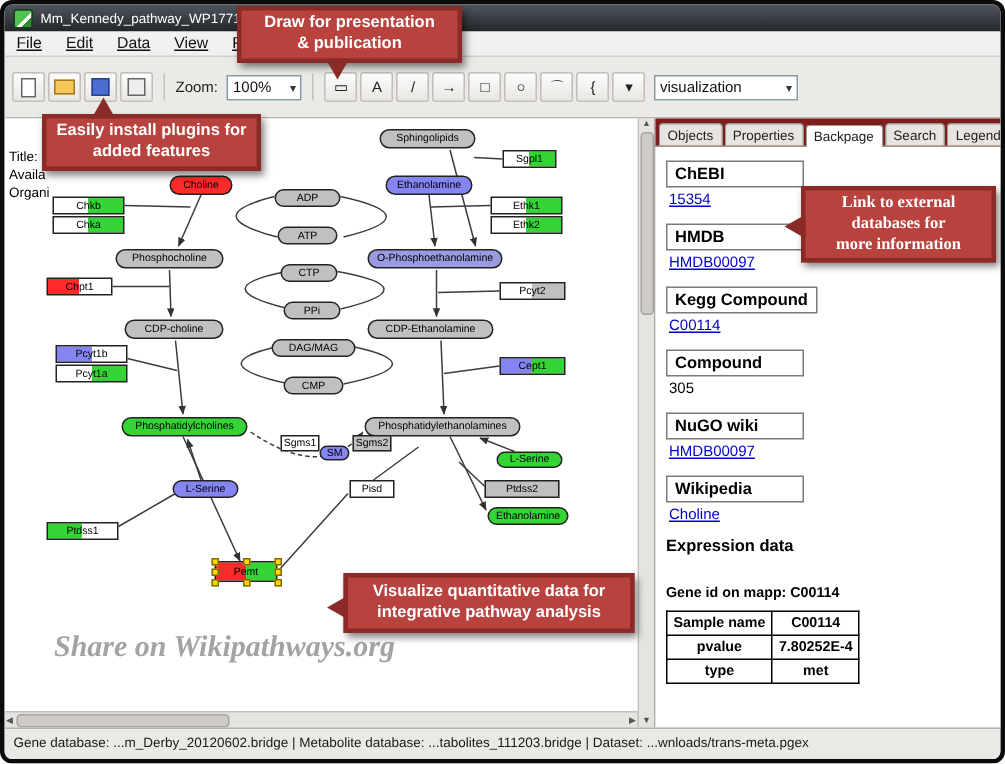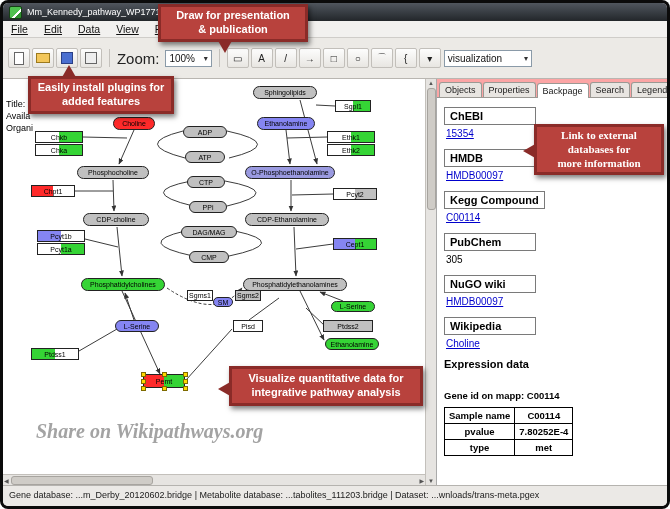--- a/index.html
+++ b/index.html
@@ -9,42 +9,42 @@
   .titlebar{height:18px;flex:0 0 18px;background:linear-gradient(#50565e,#22262a);color:#fff;font-size:9px;display:flex;align-items:center;gap:5px;padding:0 6px;}
   .app-icon{width:11px;height:11px;border-radius:2px;background:linear-gradient(135deg,#4fc24f 0 55%,#ffffff 55% 70%,#2f8f2f 70%);border:1px solid #153f15;}
   
   .menubar{height:16px;flex:0 0 16px;background:#f2f1ef;border-bottom:1px solid #cfcdc9;display:flex;align-items:center;font-size:10.5px;color:#111;}
   .menu-item{padding:1px 8px;cursor:default;text-decoration:underline;}
   
   .toolbar{height:40px;flex:0 0 40px;background:#eceae6;border-bottom:1px solid #b9b6b1;display:flex;align-items:center;gap:3px;padding:0 5px;}
   .tb-group{display:flex;align-items:center;gap:2px;}
   .tool-btn{width:20px;height:18px;display:flex;align-items:center;justify-content:center;border:1px solid #c2bfba;background:linear-gradient(#fdfdfd,#e8e6e2);border-radius:2px;font-size:10px;color:#222;}
   .sep{width:1px;height:18px;background:#c4c1bc;margin:0 4px;}
-  .zoom-label{font-size:15px;color:#222;margin-right:3px;}
+  .zoom-label{font-size:10px;color:#222;margin-right:3px;}
   .combo{display:inline-flex;align-items:center;justify-content:space-between;background:#fff;border:1px solid #8a9aa8;font-size:10px;height:17px;padding:0 3px;box-sizing:border-box;color:#111;}
   .combo .caret{font-size:8px;margin-left:4px;color:#333;}
   .combo.zoom{width:50px;}
   .combo.viz{width:96px;margin-left:auto;margin-right:130px;}
   .ficon{display:inline-block;box-sizing:border-box;}
   .ficon-new{width:10px;height:13px;background:#fff;border:1px solid #666;}
   .ficon-open{width:14px;height:10px;background:#f3c75a;border:1px solid #9c7a1e;}
   .ficon-save{width:12px;height:12px;background:#4a6fd0;border:1px solid #2a3f86;}
   .ficon-export{width:12px;height:12px;background:#eee;border:1px solid #666;}
   
   .main{flex:1;display:flex;min-height:0;}
   .canvas-col{flex:1;display:flex;flex-direction:column;min-width:0;}
   .canvas{position:relative;flex:1;background:#fff;overflow:hidden;}
   .hscroll{height:10px;flex:0 0 10px;background:#e6e4e1;border-top:1px solid #c3c0bb;display:flex;align-items:center;font-size:6px;color:#555;padding:0 1px;}
   .hscroll .thumb{width:140px;height:7px;background:#cfccc7;border:1px solid #a7a49f;border-radius:3px;margin-left:2px;}
   .vscroll{width:10px;flex:0 0 10px;background:#e6e4e1;border-left:1px solid #c3c0bb;display:flex;flex-direction:column;align-items:center;font-size:6px;color:#555;padding:1px 0;}
   .vscroll .thumb{width:7px;height:120px;background:#cfccc7;border:1px solid #a7a49f;border-radius:3px;margin-top:2px;}
   .vscroll .spacer{flex:1;}
   
   .panel{width:230px;flex:0 0 230px;display:flex;flex-direction:column;border-left:1px solid #aaa;background:#edebe8;min-height:0;}
-  .tabs{height:18px;flex:0 0 18px;display:flex;align-items:flex-end;background:#fca5a5;border-bottom:1px solid #9b9994;padding-left:2px;}
+  .tabs{height:18px;flex:0 0 18px;display:flex;align-items:flex-end;background:#7f1d1d;border-bottom:1px solid #9b9994;padding-left:2px;}
   .tab{font-size:9px;padding:2px 5px 2px 5px;border:1px solid #9b9994;border-bottom:none;background:#e8e5e1;border-radius:3px 3px 0 0;margin-right:1px;color:#222;}
   .tab.active{background:#fff;position:relative;top:1px;}
   .panel-content{flex:1;background:#fff;padding:8px 7px;overflow:hidden;}
   .bp-entry{margin-bottom:9px;}
   .bp-header{display:inline-block;min-width:80px;border:1px solid #7a7a7a;background:#fff;font-weight:bold;font-size:11px;padding:2px 5px;color:#000;}
   .bp-link{display:block;color:#0000cc;text-decoration:underline;font-size:10px;margin:3px 0 0 2px;width:fit-content;}
   .bp-value{display:block;color:#000;font-size:10px;margin:3px 0 0 2px;}
   .exp-title{font-weight:bold;font-size:11px;margin-top:3px;color:#000;}
   .gene-id{font-weight:bold;font-size:9.5px;margin-top:20px;color:#000;}
   .exp-table{border-collapse:collapse;margin-top:6px;background:#fff;font-weight:bold;}
@@ -62,21 +62,21 @@
   .callout{position:absolute;background:#b8423d;border:3px solid #8a2b28;color:#fff;font-weight:bold;font-size:11px;line-height:1.25;text-align:center;display:flex;align-items:center;justify-content:center;box-shadow:2px 3px 5px rgba(0,0,0,.5);z-index:50;padding:2px 6px;box-sizing:border-box;}
   .callout span{white-space:pre-line;}
   .pt{position:absolute;width:0;height:0;}
   .pt-down{top:100%;left:56px;border-left:8px solid transparent;border-right:8px solid transparent;border-top:14px solid #8a2b28;}
   .pt-up{bottom:100%;left:30px;border-left:8px solid transparent;border-right:8px solid transparent;border-bottom:14px solid #8a2b28;}
   .pt-left{right:100%;border-top:8px solid transparent;border-bottom:8px solid transparent;border-right:14px solid #8a2b28;}
   .c1{left:158px;top:4px;width:150px;min-height:34px;}
   .c2{left:28px;top:76px;width:146px;min-height:36px;}
   .c3{left:534px;top:124px;width:130px;min-height:48px;font-family:Liberation Serif, serif;}
   .c3 .pt-left{top:16px;}
-  .c4{left:229px;top:366px;width:194px;min-height:40px;}
+  .c4{left:229px;top:382px;width:194px;min-height:40px;}
   .c4 .pt-left{top:12px;}
   .share{position:absolute;left:36px;top:420px;font-family:"Liberation Serif",serif;font-style:italic;font-weight:bold;font-size:20px;color:#a3a3a3;z-index:40;}
 </style>
 </head>
 <body>
 
 <div class="frame">
   <div class="inner">
 
     <div class="titlebar">
@@ -226,21 +226,21 @@
             <div class="tab">Properties</div>
             <div class="tab active">Backpage</div>
             <div class="tab">Search</div>
             <div class="tab">Legend</div>
           </div>
         <div class="panel-content">
           <div>
               <div class="bp-entry"><div class="bp-header">ChEBI</div><a class="bp-link" href="#">15354</a></div>
               <div class="bp-entry"><div class="bp-header">HMDB</div><a class="bp-link" href="#">HMDB00097</a></div>
               <div class="bp-entry"><div class="bp-header">Kegg Compound</div><a class="bp-link" href="#">C00114</a></div>
-              <div class="bp-entry"><div class="bp-header">PubChem</div><div class="bp-value">305</div></div>
+              <div class="bp-entry"><div class="bp-header">Compound</div><div class="bp-value">305</div></div>
               <div class="bp-entry"><div class="bp-header">NuGO wiki</div><a class="bp-link" href="#">HMDB00097</a></div>
               <div class="bp-entry"><div class="bp-header">Wikipedia</div><a class="bp-link" href="#">Choline</a></div>
             </div>
           <div class="exp-title">Expression data</div>
           <div class="gene-id">Gene id on mapp: C00114</div>
           <table class="exp-table">
               <tbody>
                 <tr>
                   <td>Sample name</td>
                   <td>C00114</td>

